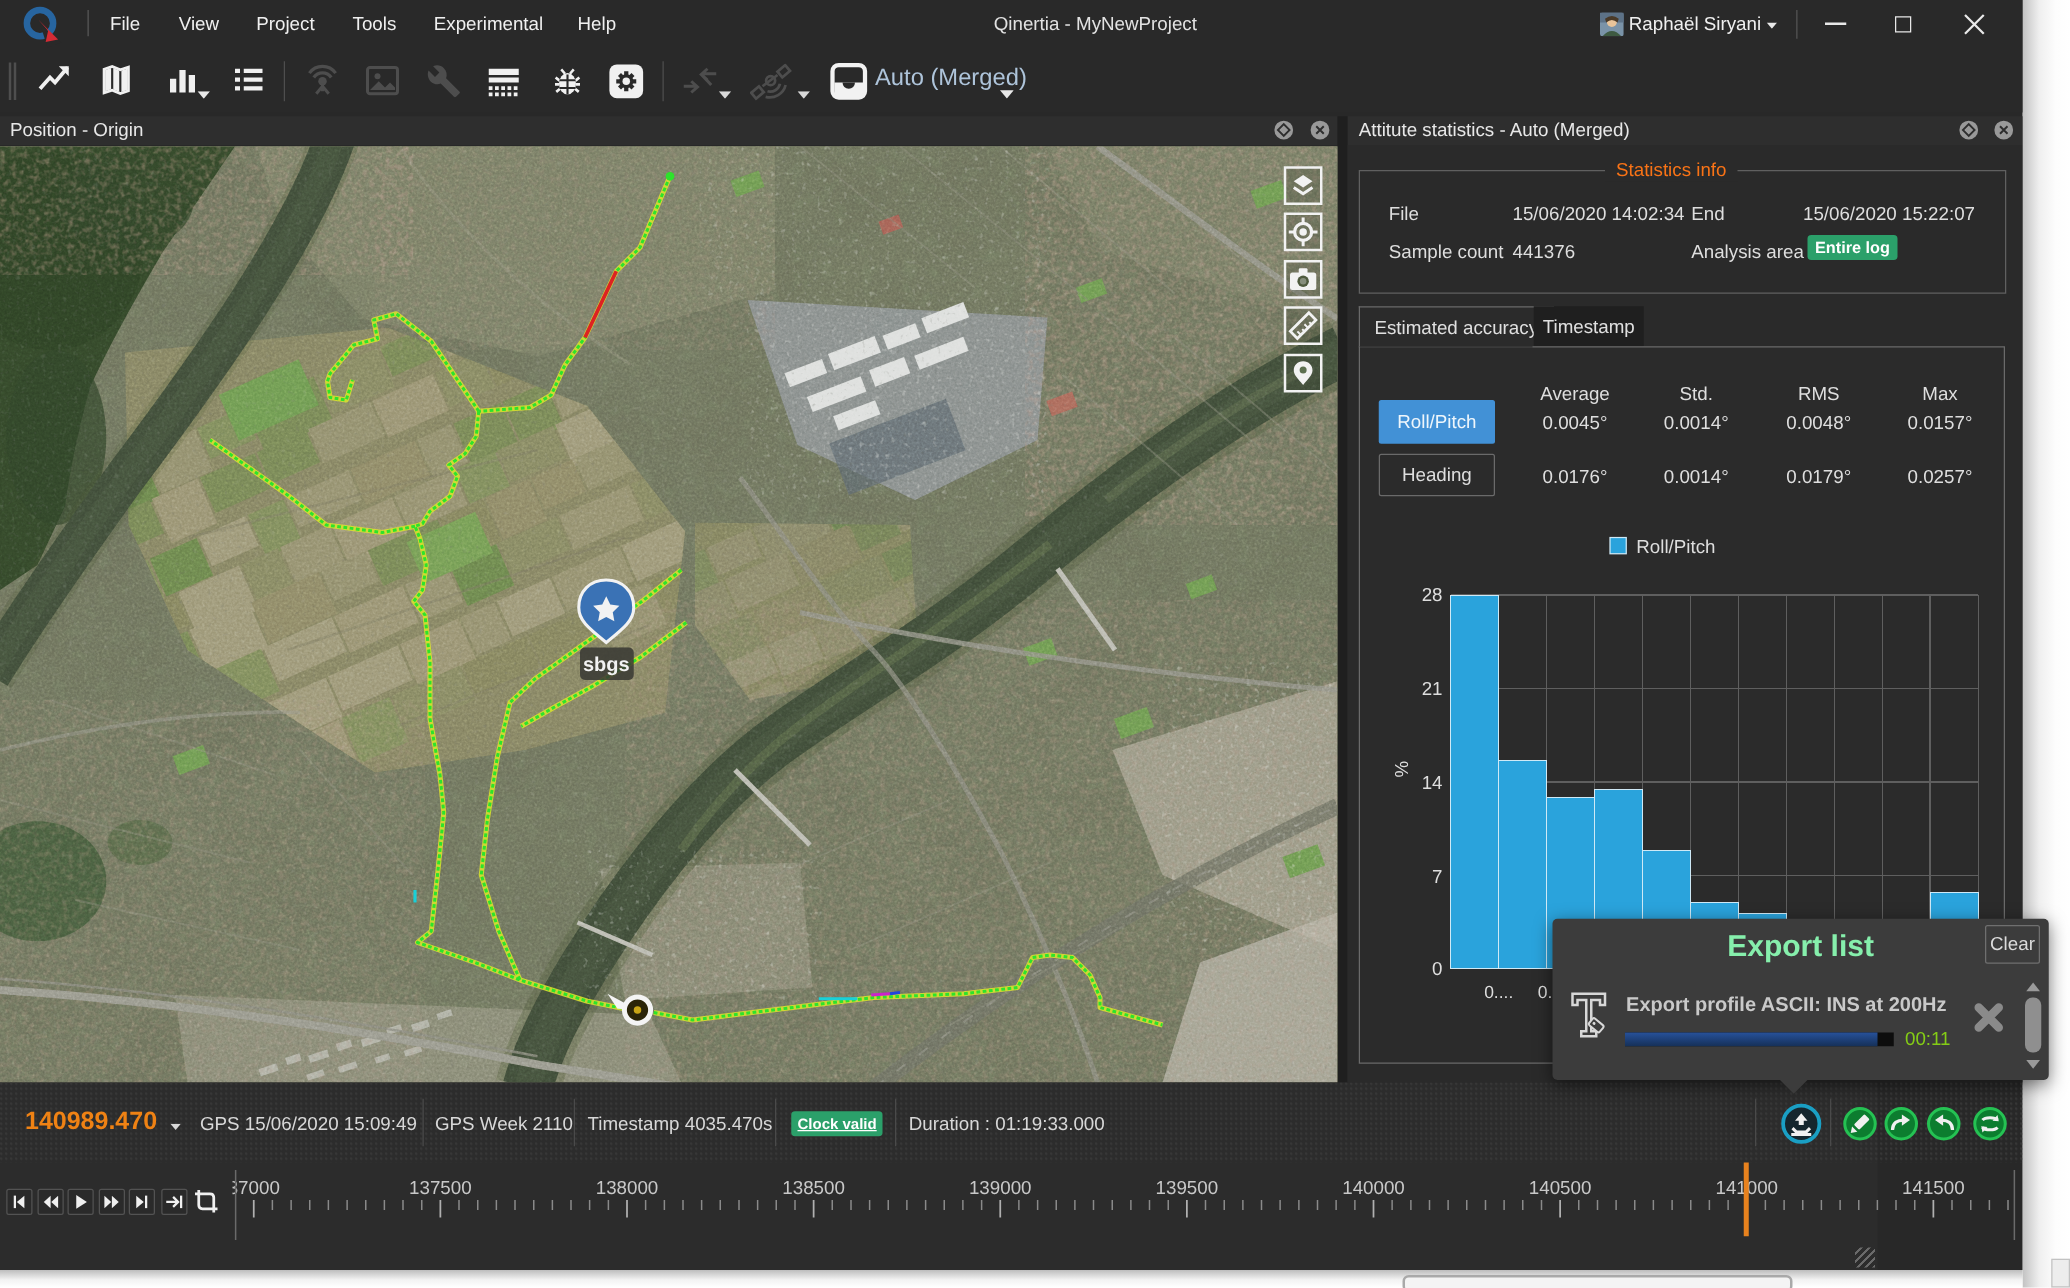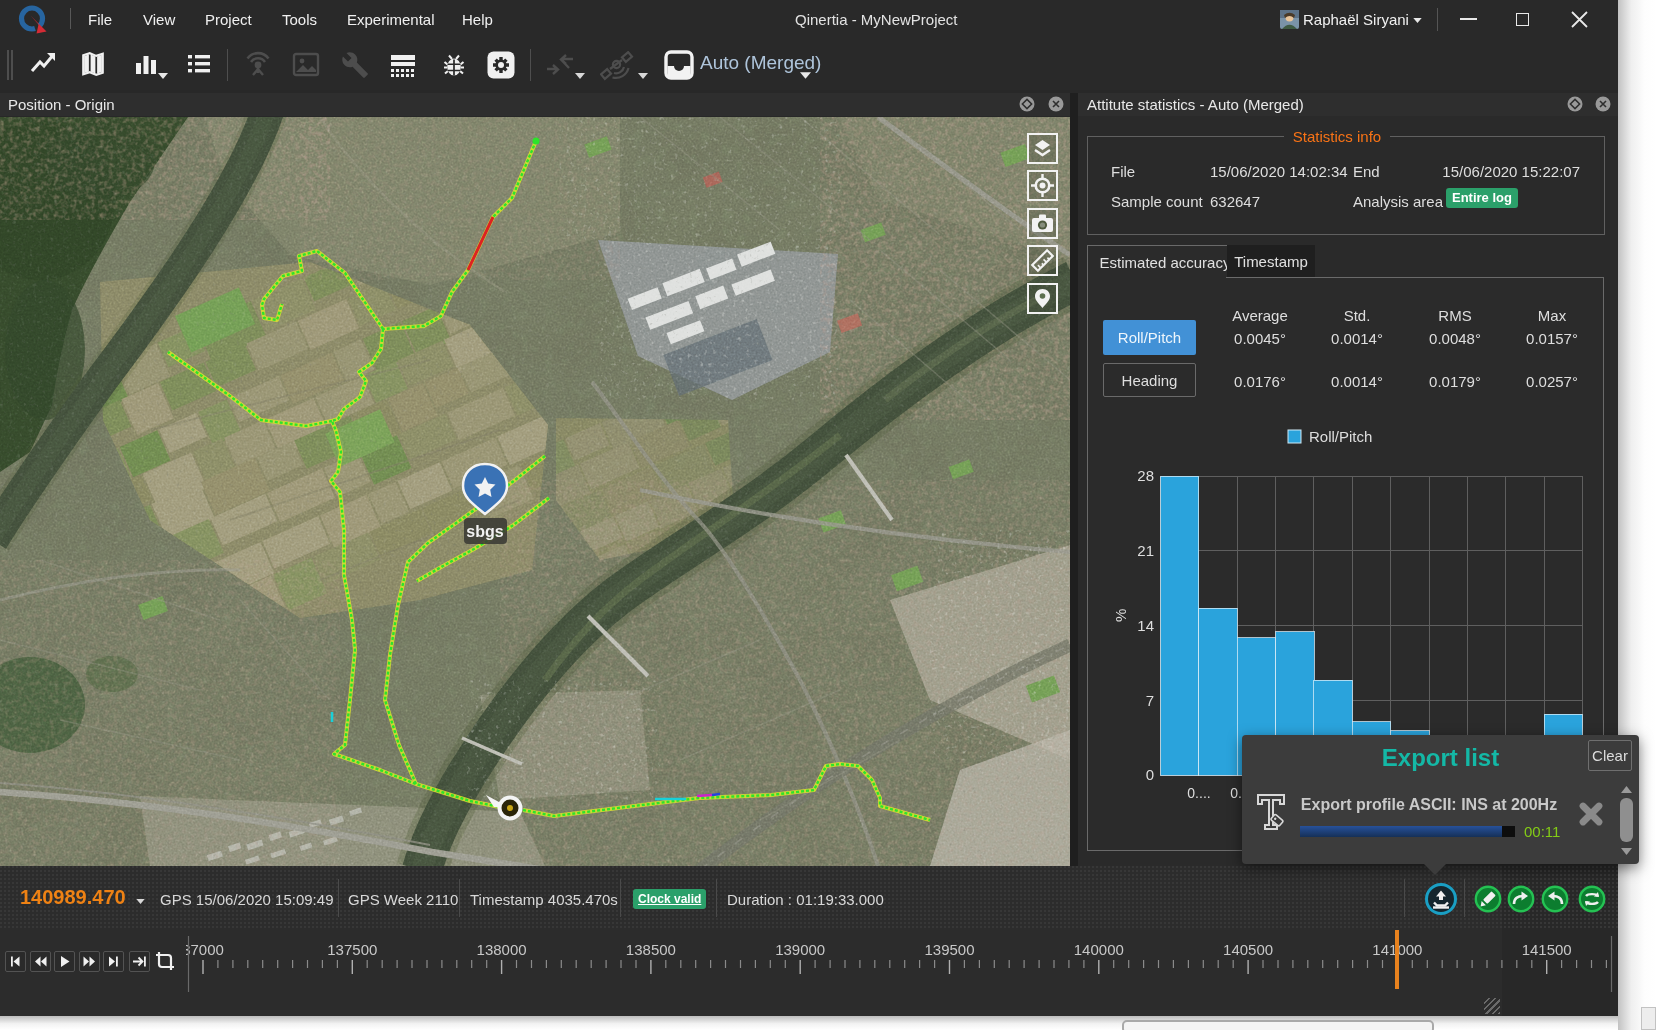--- a/index.html
+++ b/index.html
@@ -67,21 +67,21 @@
 .pbtn svg { position:absolute; left:0; top:0; }
 #grip { position:absolute; right:2px; bottom:2px; width:16px; height:16px;
   background:repeating-linear-gradient(135deg, transparent 0 3px, #6a6a6a 3px 4.5px); }
 
 #popup { position:absolute; left:1242px; top:735px; width:397px; height:129px;
   background:#3c3c3c; border-radius:4px; box-shadow:0 4px 14px rgba(0,0,0,0.5); }
 #popcaret { position:absolute; left:1424px; top:864px; width:0; height:0;
   border-left:11px solid transparent; border-right:11px solid transparent;
   border-top:11px solid #3c3c3c; }
 #poptitle { position:absolute; left:0; top:9px; width:100%; text-align:center;
-  font-size:24px; font-weight:bold; color:#14b8a6; }
+  font-size:24px; font-weight:bold; color:#86efac; }
 #clearbtn { position:absolute; right:7px; top:5px; width:44px; height:31px; border:1px solid #6f6f6f;
   color:#dcdcdc; font-size:15px; text-align:center; line-height:29px; border-radius:2px; }
 #popitemtitle { position:absolute; left:37px; top:61px; width:300px; text-align:center;
   font-size:16px; font-weight:bold; color:#c9c9c9; white-space:nowrap; }
 #progress { position:absolute; left:58px; top:91px; width:215px; height:11px; background:#0d0d0d; }
 #progfill { position:absolute; left:0; top:0; width:202px; height:11px;
   background:linear-gradient(to bottom,#27519a,#153058); }
 #poptime { position:absolute; left:282px; top:88px; font-size:15px; color:#84cc16; }
 #popscroll { position:absolute; right:6px; top:50px; width:13px; height:70px; }
 #popthumb { position:absolute; left:0; top:13px; width:13px; height:44px; background:#8f8f8f; border-radius:6px; }
@@ -571,21 +571,21 @@
   
   </div>
   <div id="rpanel">
     <div id="statbox"></div>
     <div id="statlegend"><span>Statistics info</span></div>
     <div class="slabel" style="left:33px;top:47px">File</div>
     <div class="slabel" style="left:132px;top:47px">15/06/2020 14:02:34</div>
     <div class="slabel" style="left:275px;top:47px">End</div>
     <div class="slabel" style="left:352px;top:47px;width:150px;text-align:right">15/06/2020 15:22:07</div>
     <div class="slabel" style="left:33px;top:77px">Sample count</div>
-    <div class="slabel" style="left:132px;top:77px">632647</div>
+    <div class="slabel" style="left:132px;top:77px">441376</div>
     <div class="slabel" style="left:275px;top:77px">Analysis area</div>
     <div id="entirelog">Entire log</div>
     <div class="tab" id="tab1">Estimated accuracy</div>
     <div class="tab" id="tab2">Timestamp</div>
     <div id="contentbox"></div>
     <div style="position:absolute;left:10px;top:161px;width:138px;height:1px;background:#2b2b2b"></div>
     <div id="contentbox2">
       <div class="colhead" style="left:128px">Average</div>
       <div class="colhead" style="left:225px">Std.</div>
       <div class="colhead" style="left:323px">RMS</div>

